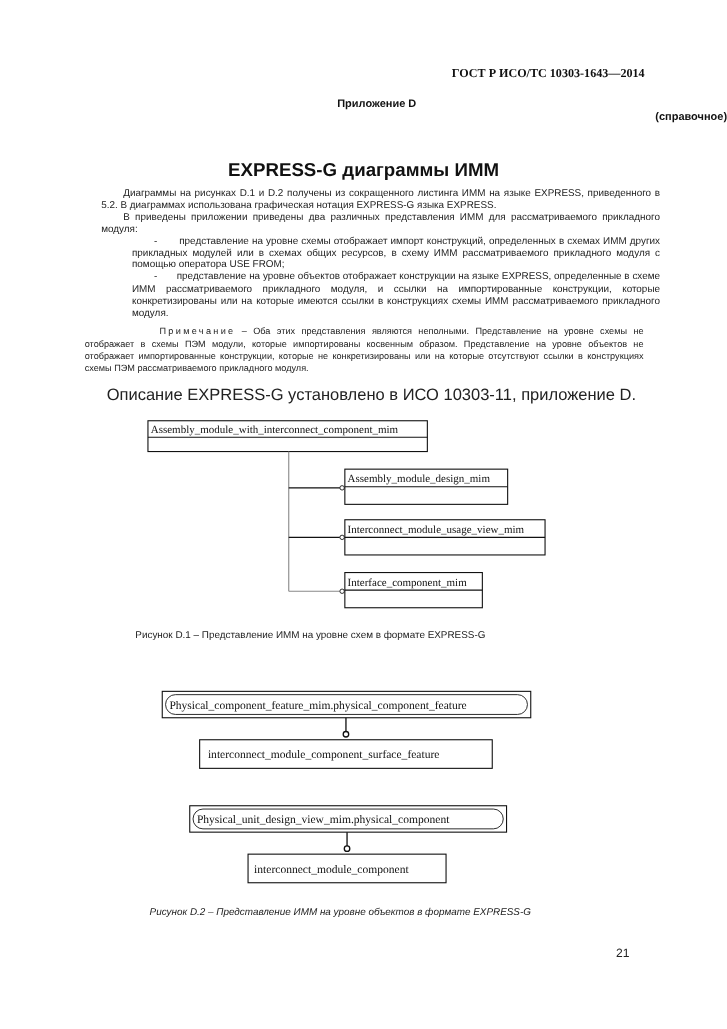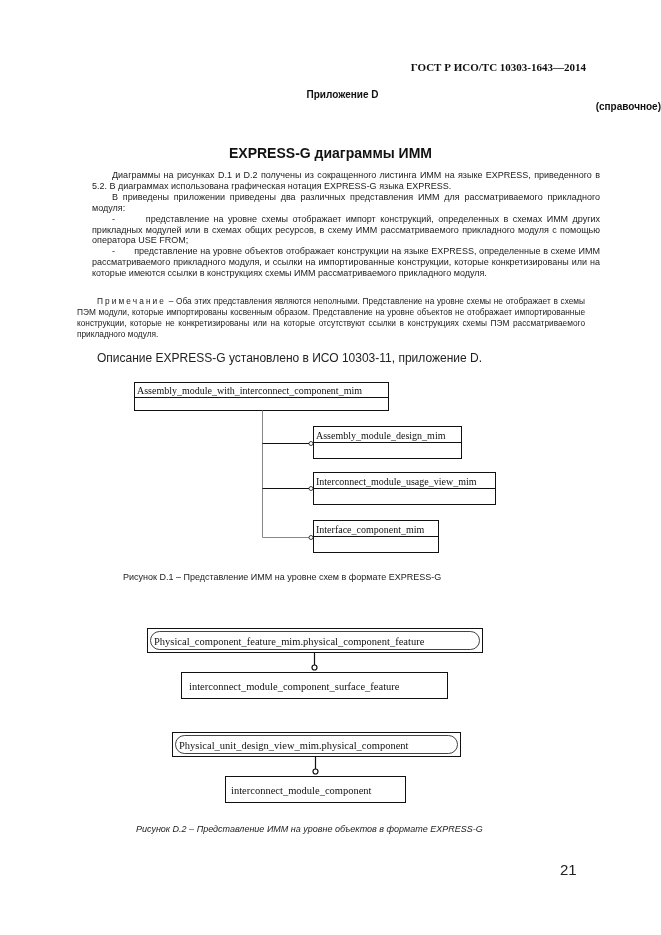--- a/index.html
+++ b/index.html
@@ -2,29 +2,29 @@
 <html><head>
 <meta charset="utf-8">
 <style>
   html, body { margin: 0; padding: 0; background: #ffffff; }
   body { width: 661px; height: 935px; position: relative; overflow: hidden;
          font-family: "Liberation Sans", sans-serif; color: #222; }
   .abs { position: absolute; }
   .header-std { left: 380px; top: 61px; width: 206px; text-align: right;
                 font-weight: bold; font-size: 11px; color: #111; font-family: Liberation Serif, serif; }
   .annex { left: 0; width: 661px; text-align: center; font-weight: bold; font-size: 10px; color: #111; }
-  .title { left: 0; top: 145px; width: 661px; text-align: center; font-weight: bold; font-size: 14px; color: #111; }
+  .title { left: 0; top: 145px; width: 661px; text-align: center; font-weight: bold; font-size: 17px; color: #111; }
   .body-text { left: 92px; width: 508px; font-size: 9px; line-height: 10.9px; color: #222; text-align: justify; }
   .body-text p { margin: 0; text-indent: 20px; text-align: justify; }
-  .body-text p.dash { text-indent: 20px; }
+  .body-text p.dash { text-indent: 20px; margin-left: 28px; }
   .note { top: 296px; }
-  .note .spaced { letter-spacing: 2.1px; }
-  .desc { left: 97px; top: 351px; font-size: 12px; color: #222; }
+  .note .spaced { letter-spacing: 2.1px; margin-left: 48px; }
+  .desc { left: 97px; top: 351px; font-size: 15px; color: #222; }
   .caption { font-size: 9px; color: #222; }
-  .page-num { left: 560px; top: 861px; font-size: 15px; color: #222; }
+  .page-num { left: 560px; top: 861px; font-size: 11px; color: #222; }
   svg text { font-family: "Liberation Serif", serif; fill: #111; }
 </style>
 </head>
 <body>
 
 <div class="abs header-std">ГОСТ Р ИСО/ТС 10303-1643—2014</div>
 
 <div class="abs annex" style="top:89px;padding-left:12px;">Приложение D</div>
 <div class="abs annex" style="top:101px;text-align:right;">(справочное)</div>
 

